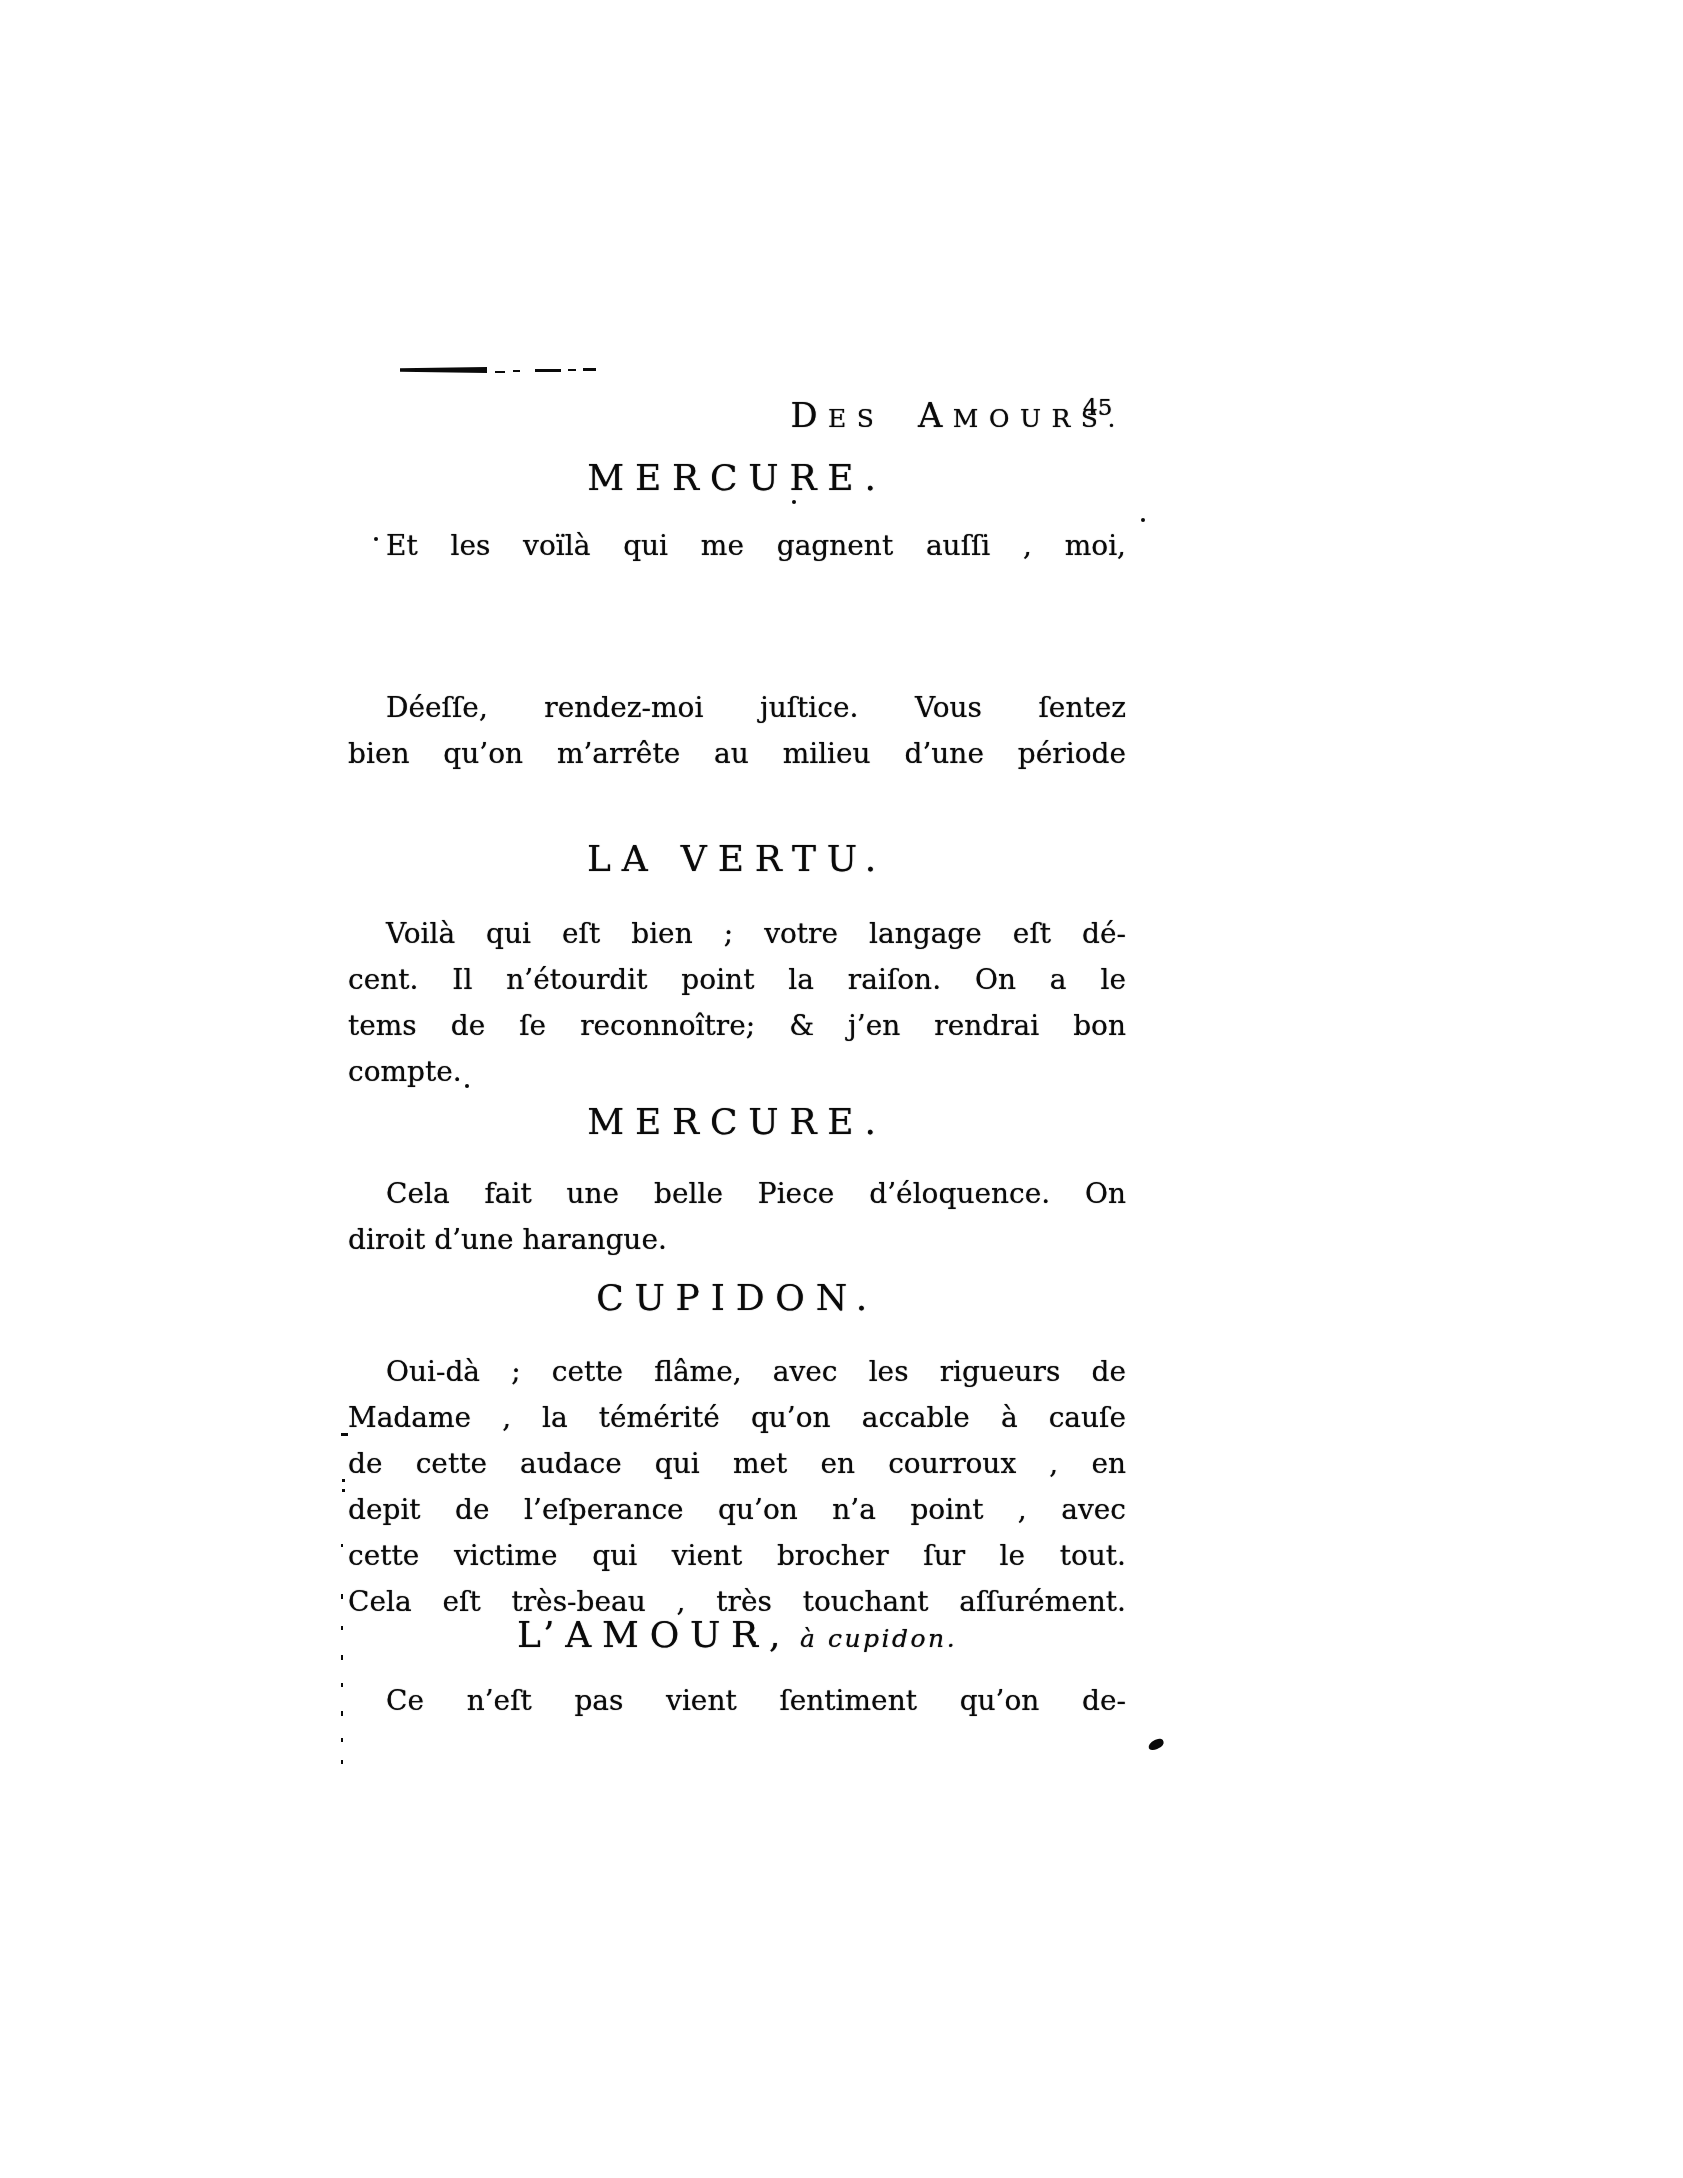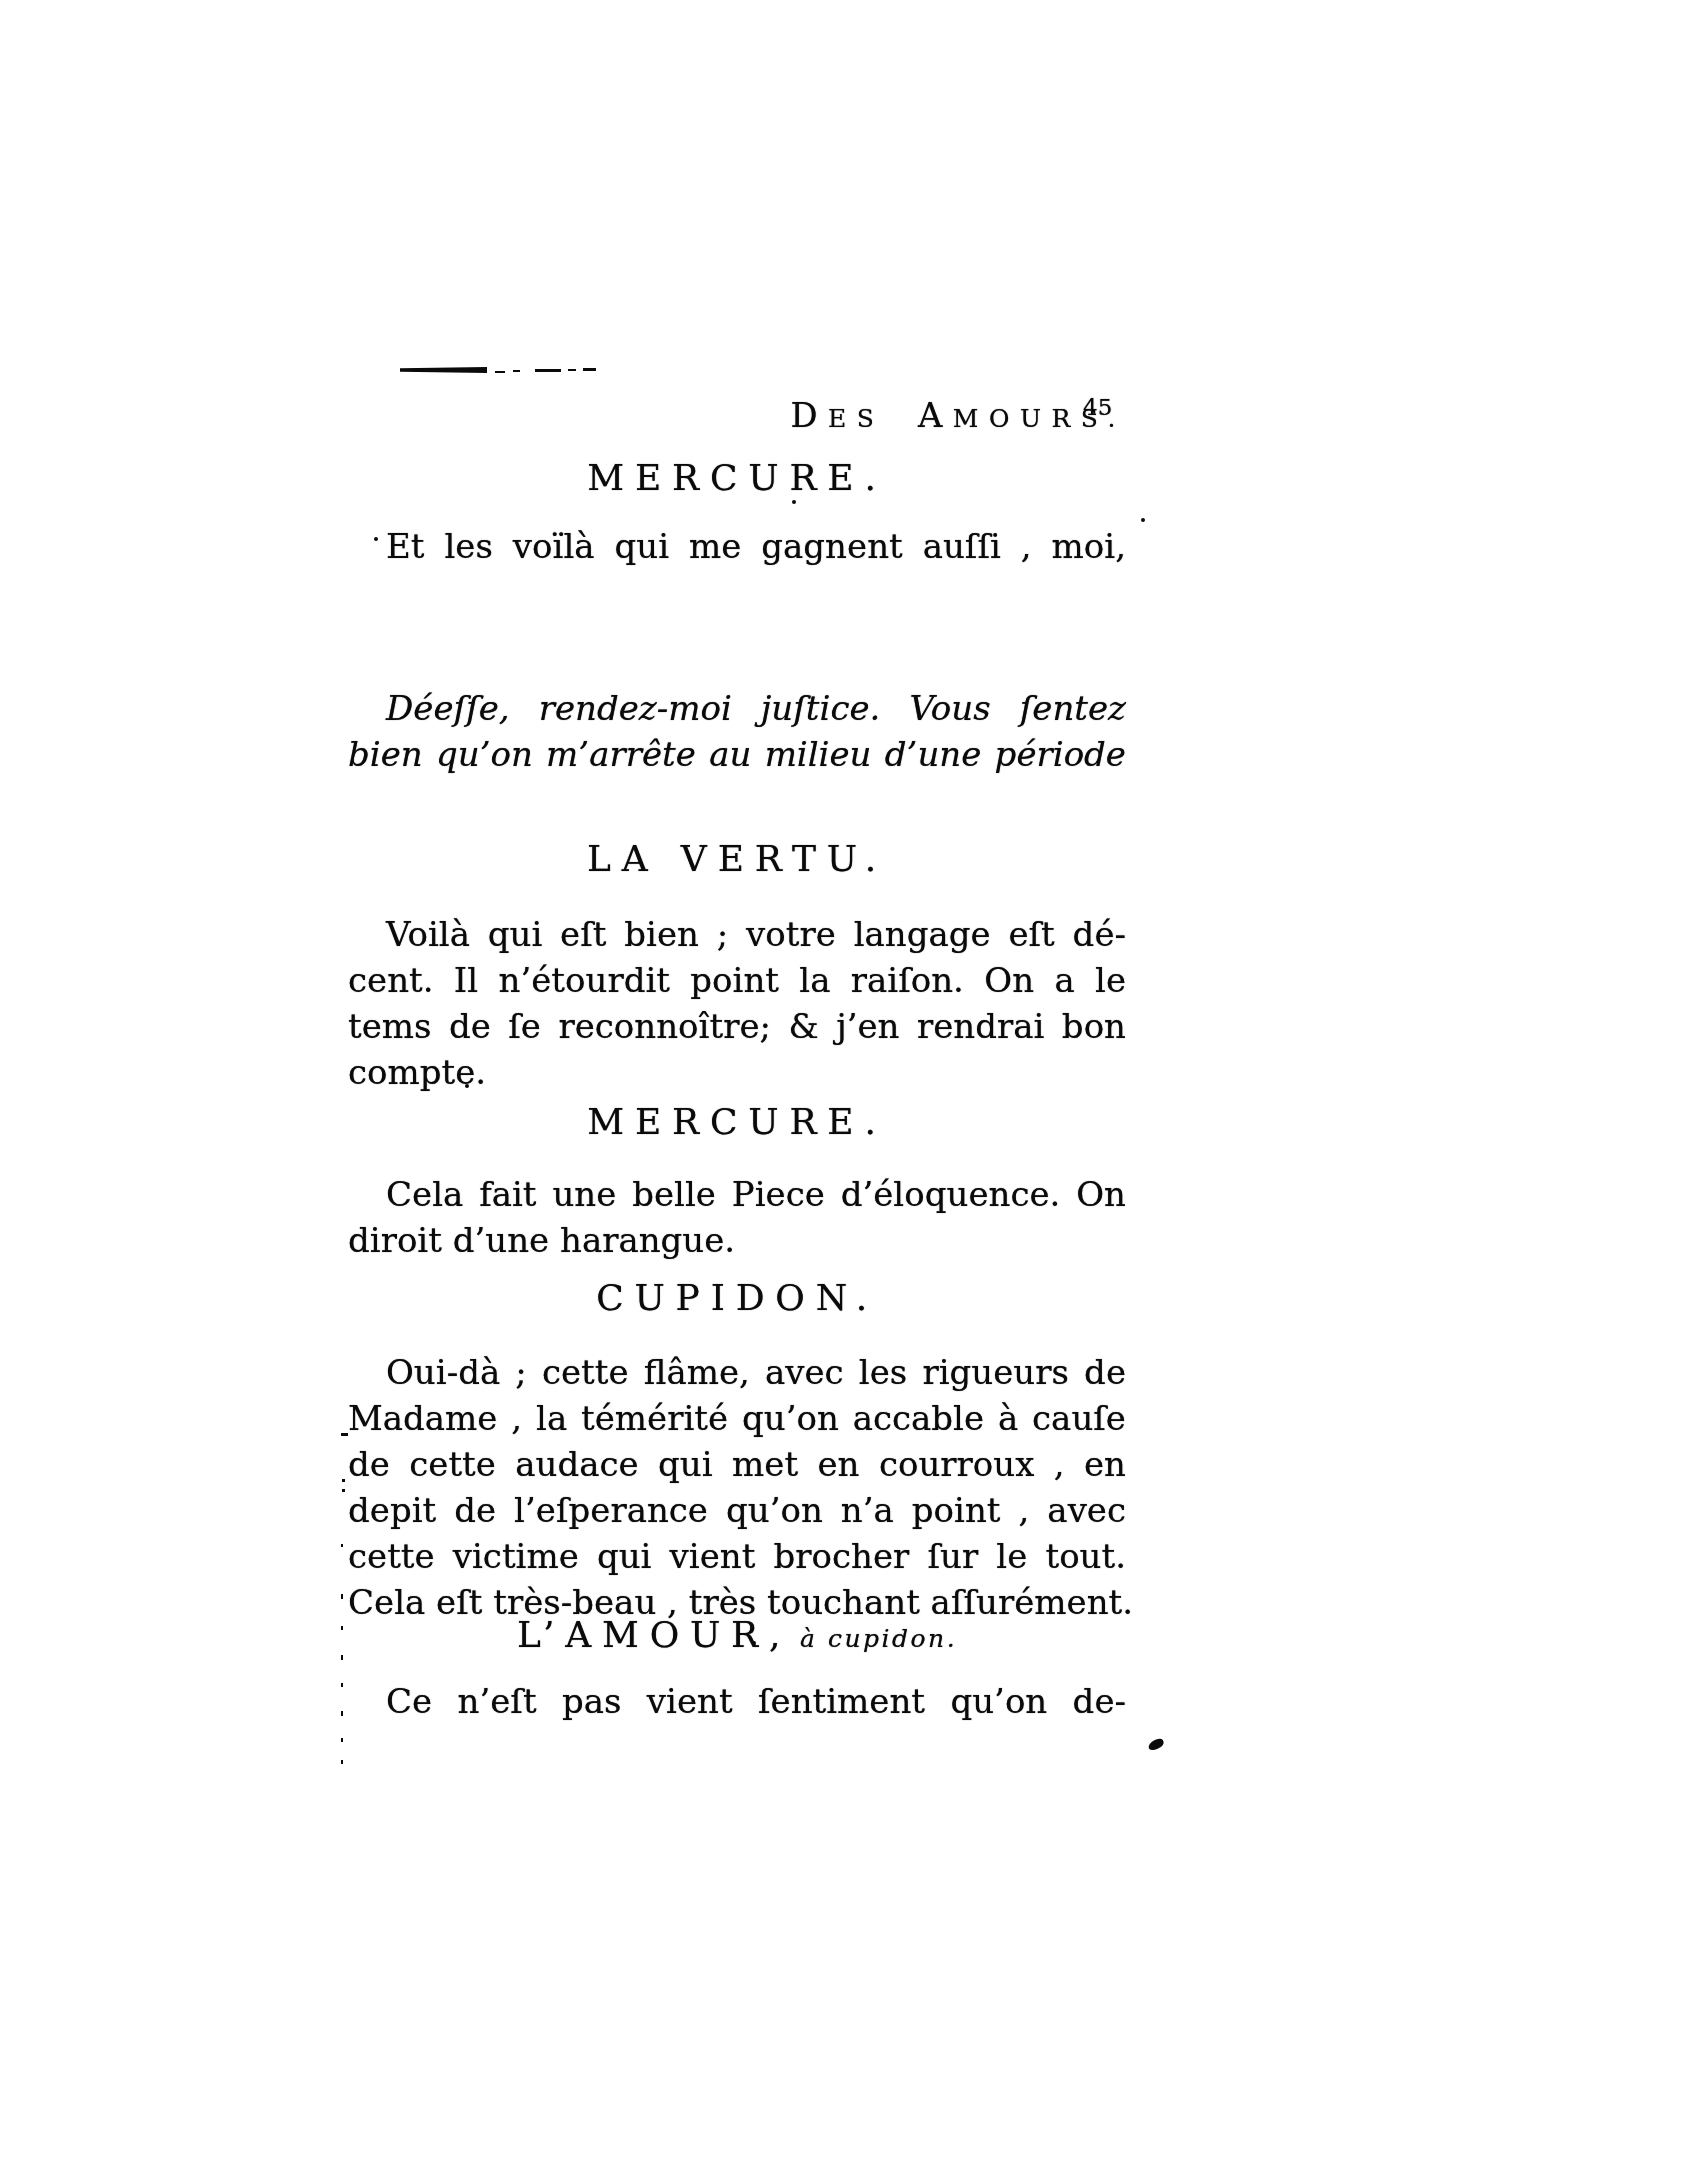--- a/index.html
+++ b/index.html
@@ -35,21 +35,21 @@
     white-space:nowrap;
   }
   .speaker .note {
     font-style:italic; letter-spacing:0.10em; font-size:25px;
     margin-left:0.35em;
   }
 
   
   .para { position:absolute; left:348px; width:778px; }
   .line {
-    font-size:34px; line-height:46px; height:46px;
+    font-size:28px; line-height:46px; height:46px;
     text-align:justify; text-align-last:justify;
     text-shadow:0 0 1px rgba(0,0,0,0.7);
     white-space:nowrap;
   }
   .line.short { text-align-last:left; }
   .line.indent { text-indent:38px; }
 
   
   .mark { position:absolute; background:#0a0a0a; }
   .rule-main { clip-path:polygon(0 20%,100% 0,100% 100%,0 80%); }
@@ -75,21 +75,21 @@
     <span class="hw">DES</span>
     <span class="hw">AMOURS.</span>
   </div>
   <div class="page-number">45</div>
 
   <div class="speaker" style="top:457px;">MERCURE.</div>
   <div class="para" style="top:523px;">
     <div class="line indent">Et les voïlà qui me gagnent auſſi , moi,</div>
   </div>
 
-  <div class="para" style="top:685px;font-style:italic;">
+  <div class="para" style="top:685px;">
     <div class="line indent">Déeſſe, rendez-moi juſtice. Vous ſentez</div>
     <div class="line">bien qu’on m’arrête au milieu d’une période</div>
   </div>
 
   <div class="speaker" style="top:838px;">LA VERTU.</div>
   <div class="para" style="top:911px;">
     <div class="line indent">Voilà qui eſt bien ; votre langage eſt dé-</div>
     <div class="line">cent. Il n’étourdit point la raiſon. On a le</div>
     <div class="line">tems de ſe reconnoître; &amp; j’en rendrai bon</div>
     <div class="line short">compte.</div>

